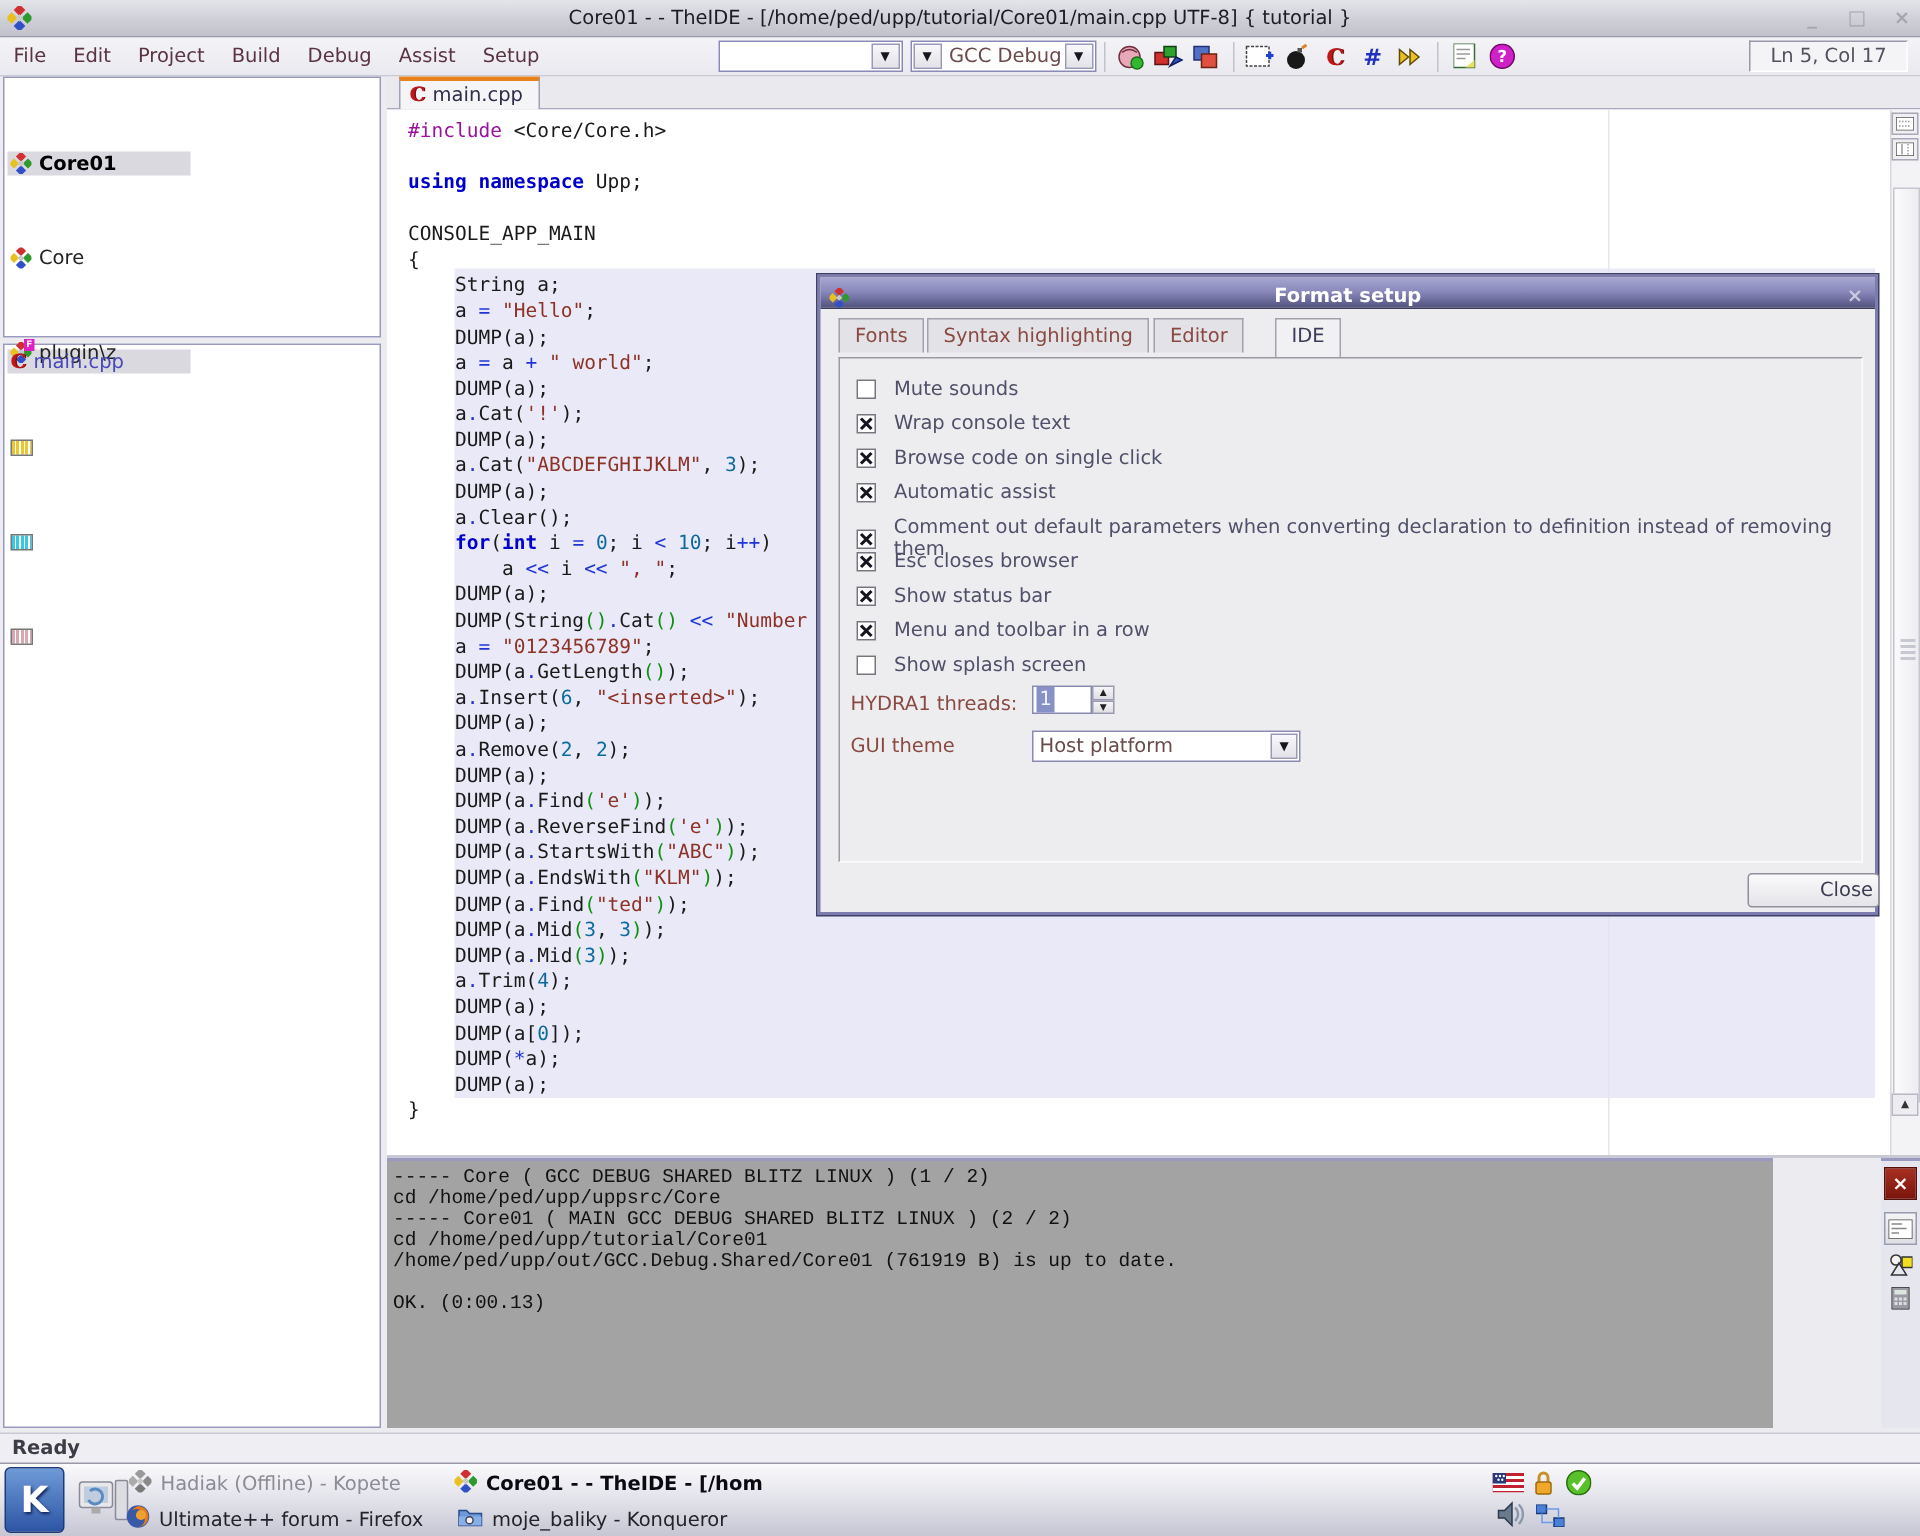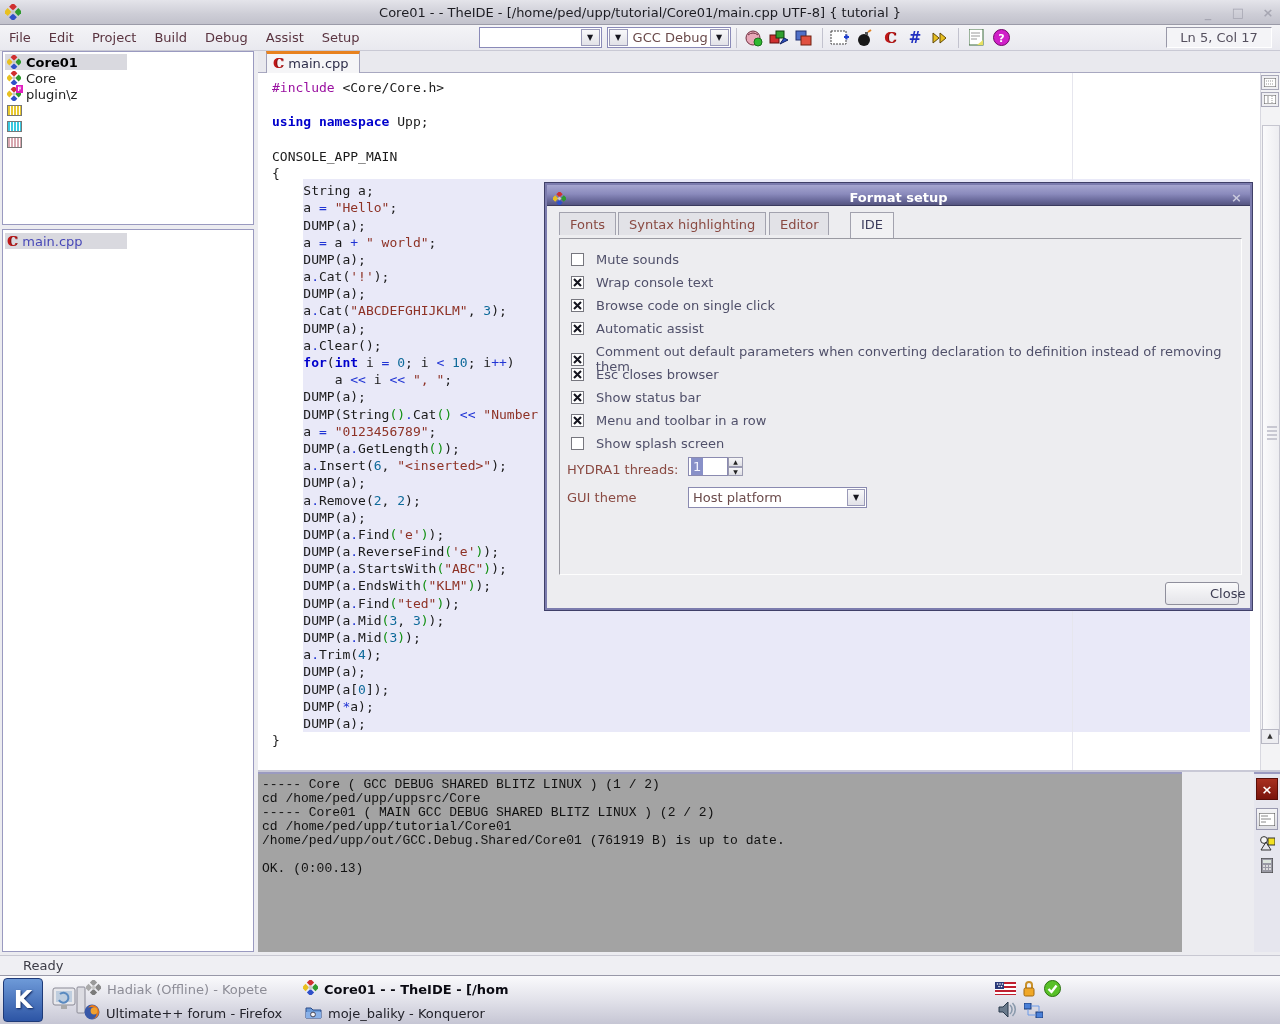--- a/index.html
+++ b/index.html
@@ -20,21 +20,21 @@
 .menuitem{padding:0 9px;color:#5A3440;height:22px;line-height:22px;}
 .tb-sep{width:1px;height:20px;background:#C2C2CE;margin:0 5px;}
 .combo{height:21px;background:#FFF;border:1px solid #8A8AB8;display:flex;align-items:center;}
 .combo .val{flex:1;padding:0 4px;color:#6A4A4A;white-space:nowrap;overflow:hidden;}
 .vbtn{width:19px;height:17px;margin:1px;background:linear-gradient(#F8F8FA,#E2E2E8);border:1px solid #9A9AB8;font-size:8px;line-height:15px;text-align:center;color:#16161E;}
 .tbico{width:25px;height:22px;display:flex;align-items:center;justify-content:center;font-weight:bold;}
 .lnbox{position:absolute;right:8px;top:2px;width:106px;height:21px;background:#F4F4F7;border:1px solid;border-color:#9898A8 #FFFFFF #FFFFFF #9898A8;text-align:center;line-height:19px;color:#55505E;}
 
 
 .panel{background:#FFF;border:1px solid #9A9AC0;}
-.treerow{height:16px;display:flex;align-items:center;white-space:nowrap;position:relative;padding-left:4px;}
+.treerow{height:16px;display:flex;align-items:center;white-space:nowrap;position:relative;padding-left:4px;margin-top:47px;}
 .treerow .sel{position:absolute;left:2px;top:0;height:16px;width:122px;background:#D9D9DF;z-index:0;}
 .treerow .ic{z-index:1;margin-right:5px;display:inline-flex;}
 .treerow .lb{z-index:1;}
 .aux-ic{width:15px;height:11px;border:1px solid #777;display:inline-block;}
 .plugwrap{position:relative;display:inline-flex;}
 .plug-f{position:absolute;right:-2px;top:-2px;width:7px;height:8px;background:#E020C0;color:#FFF;font-size:6px;line-height:8px;text-align:center;font-weight:bold;}
 
 
 .tabbar{left:258px;top:51px;width:1022px;height:22px;background:#E9E9EE;border-bottom:1px solid #A8A8C0;}
 .edtab{position:absolute;left:8px;top:0;height:22px;padding:0 10px 0 6px;background:#F5F5F7;border:1px solid #A0A0B8;border-top:3px solid #E8821E;border-bottom:none;display:flex;align-items:center;gap:5px;color:#2E2E4A;}
@@ -54,21 +54,21 @@
 
 
 .console{left:258px;top:772px;width:924px;height:180px;background:#a3a3a3;border-top:2px solid #9A9AC0;font-family:Liberation Mono, monospace;font-size:13px;line-height:14px;color:#111;padding:4px 0 0 4px;}
 .console div{white-space:pre;height:14px;}
 .conbtns{left:1254px;top:772px;width:26px;height:180px;background:#E6E6EE;border-top:2px solid #9A9AC0;}
 .conbtn{position:absolute;left:2px;width:22px;height:22px;display:flex;align-items:center;justify-content:center;}
 .conbtn.raised{background:linear-gradient(#F4F4F6,#DEDEE4);border:1px solid #9A9AB0;}
 .redx{background:linear-gradient(#A83020,#7A150C)!important;color:#FFF;font-weight:bold;border:1px solid #5A0E08!important;}
 
 
-.statusbar{left:0;top:955px;width:1280px;height:20px;background:#EFEFF3;border-top:1px solid #C8C8D2;color:#3C3C46;padding:2px 23px;}
+.statusbar{left:0;top:955px;width:1280px;height:20px;background:#EFEFF3;border-top:1px solid #C8C8D2;color:#3C3C46;padding:2px 8px;font-weight:bold;}
 .taskbar{left:0;top:975px;width:1280px;height:49px;background:linear-gradient(180deg,#FAFAFC,#E2E2EA 50%,#C6C6D4);border-top:1px solid #9898A8;}
 .kbtn{position:absolute;left:3px;top:2px;width:40px;height:44px;border-radius:4px;background:linear-gradient(180deg,#6E9AD8,#2D55A5);border:1px solid #1E3A78;display:flex;align-items:center;justify-content:center;color:#FFF;font-weight:bold;font-size:24px;text-shadow:1px 1px 2px #10255A;}
 .monbtn{position:absolute;left:49px;top:5px;width:40px;height:40px;display:flex;align-items:center;justify-content:center;}
 .task{position:absolute;height:22px;display:flex;align-items:center;gap:6px;white-space:nowrap;}
 .task .t{color:#23232B;}
 .task.dim .t{color:#8C8C96;}
 .task.act .t{font-weight:bold;color:#0A0A12;}
 .tray{position:absolute;}
 
 
@@ -82,21 +82,21 @@
 .cbrow{position:absolute;display:flex;align-items:center;gap:12px;color:#50506A;}
 .cbbox{width:13px;height:13px;background:#FFF;border:1px solid #76767E;display:flex;align-items:center;justify-content:center;}
 .dlabel{position:absolute;color:#8A4A42;}
 .spin{position:absolute;left:141px;top:272px;width:56px;height:19px;display:flex;}
 .spinval{width:40px;height:19px;border:1px solid #8A8AB0;background:#FFF;padding-left:2px;}
 .spinval b{display:inline-block;background:#8890C8;color:#F4F4FF;font-weight:normal;padding:0 2px;line-height:17px;}
 .spbtns{width:15px;display:flex;flex-direction:column;}
 .spbtns span{height:9.5px;background:linear-gradient(#F6F6F8,#DEDEE4);border:1px solid #9A9AB0;font-size:6px;line-height:8px;text-align:center;color:#222;}
 .dcombo{position:absolute;left:141px;top:302px;width:179px;height:21px;background:#FFF;border:1px solid #8A8AB0;display:flex;align-items:center;}
 .dcombo .val{flex:1;padding-left:4px;color:#6A4A4A;}
-.closebtn{position:absolute;left:618px;top:397px;width:74px;height:23px;background:linear-gradient(#FAFAFB,#E4E4E9);border:1px solid #8F8F9C;border-radius:3px;text-align:center;line-height:21px;color:#3C3C52;padding-left:44px;}
+.closebtn{position:absolute;left:618px;top:397px;width:88px;height:23px;background:linear-gradient(#FAFAFB,#E4E4E9);border:1px solid #8F8F9C;border-radius:3px;text-align:center;line-height:21px;color:#3C3C52;padding-left:44px;}
 </style>
 </head>
 <body>
 
 <div class="screen">
 
   <div class="abs titlebar">
     <span class="wicon"><svg width="16" height="16" viewBox="0 0 16 16">
           <g transform="rotate(45 8 8)">
             <rect x="1.5" y="1.5" width="5.5" height="5.5" fill="#D03030"></rect>

